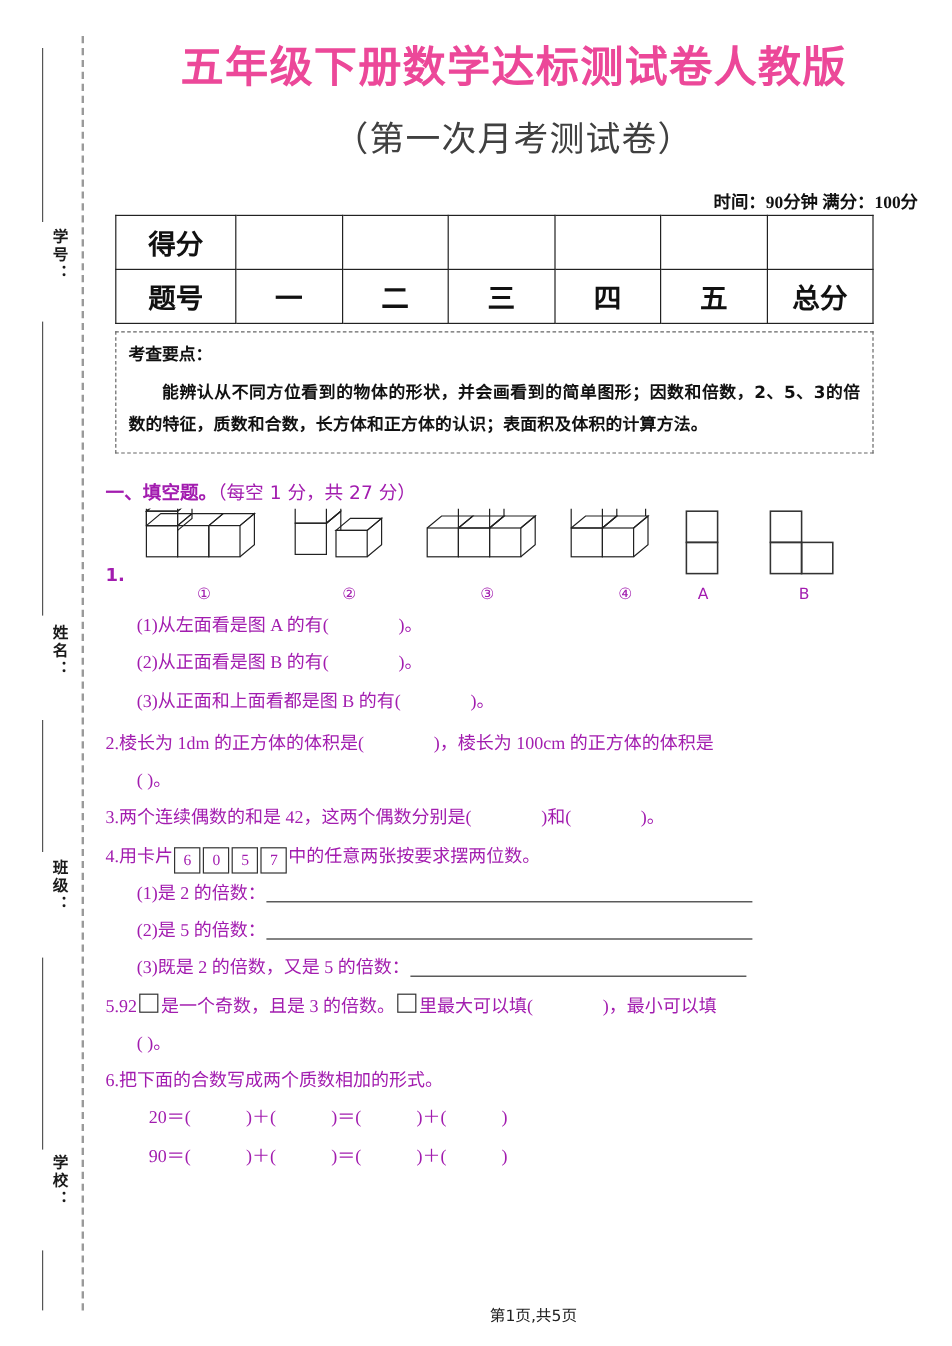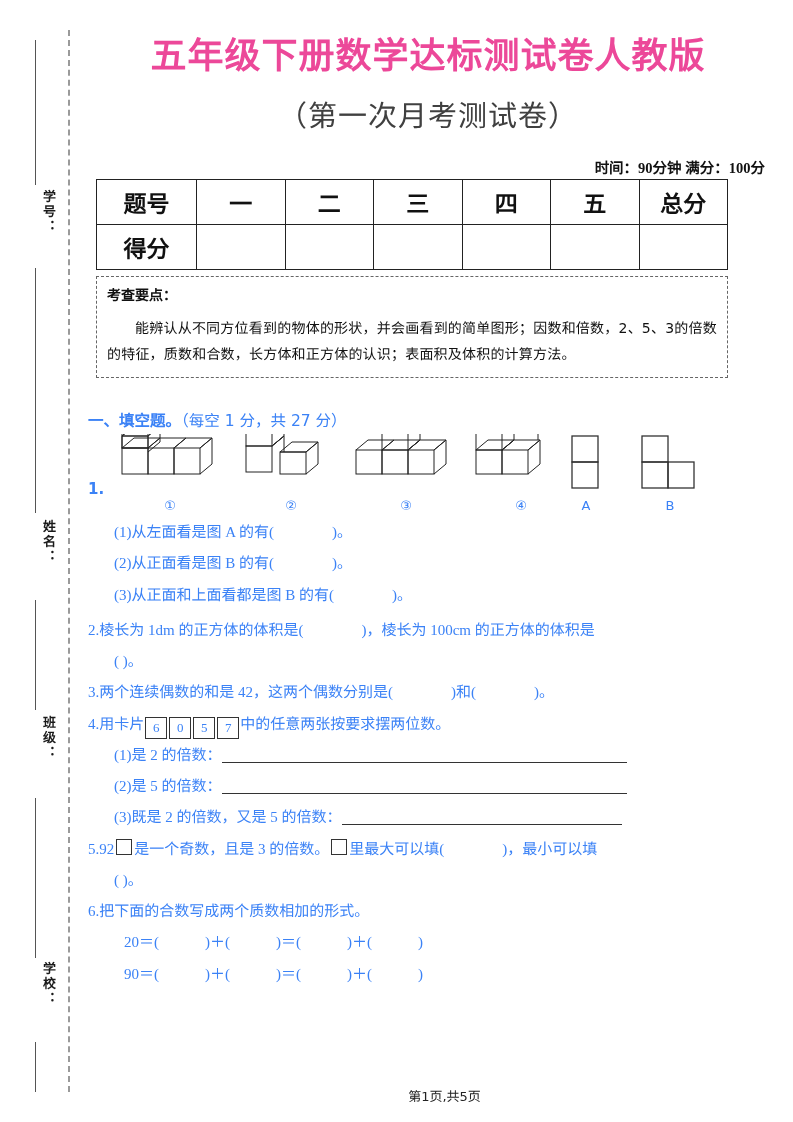--- a/index.html
+++ b/index.html
@@ -127,30 +127,31 @@
     font-family: "DejaVu Sans", "Liberation Sans", sans-serif;
     margin-bottom: 12px;
   }
   .points-body {
     font-size: 14px;
     line-height: 1.85;
     text-indent: 2em;
     text-align: justify;
     font-family: "DejaVu Sans", "Liberation Sans", sans-serif;
     letter-spacing: 0.2px;
+    font-weight: bold;
   }
 
   
   .content {
     position: absolute;
     left: 88px;
-    top: 408px;
+    top: 398px;
     width: 660px;
     font-size: 15px;
-    color: #3b82f6;
+    color: #a21caf;
   }
   .sec-head {
     font-size: 15.5px;
     font-weight: bold;
     font-family: "DejaVu Sans", "Liberation Sans", sans-serif;
     margin: 0 0 4px 0;
   }
   .sec-head .sec-note { font-weight: normal; }
 
   .q { margin: 0 0 2px 0; line-height: 1.95; }
@@ -245,36 +246,36 @@
     <div class="margin-rule" style="top:1042px; height:50px;"></div>
   </div>
 
   <div class="title-main">五年级下册数学达标测试卷人教版</div>
   <div class="title-sub">（第一次月考测试卷）</div>
   <div class="meta-line">时间：90分钟  满分：100分</div>
 
   <table class="score-table">
     <tbody>
         <tr>
+      <td class="head-cell">得分</td>
+      <td></td>
+      <td></td>
+      <td></td>
+      <td></td>
+      <td></td>
+      <td></td>
+    </tr>
+    <tr>
       <td class="head-cell">题号</td>
       <td>一</td>
       <td>二</td>
       <td>三</td>
       <td>四</td>
       <td>五</td>
       <td>总分</td>
-    </tr>
-    <tr>
-      <td class="head-cell">得分</td>
-      <td></td>
-      <td></td>
-      <td></td>
-      <td></td>
-      <td></td>
-      <td></td>
     </tr>
   </tbody>
     </table>
 
   <div class="points-box">
     <div class="points-title">考查要点：</div>
     <div class="points-body">能辨认从不同方位看到的物体的形状，并会画看到的简单图形；因数和倍数，2、5、3的倍数的特征，质数和合数，长方体和正方体的认识；表面积及体积的计算方法。</div>
   </div>
 
   <div class="content">

